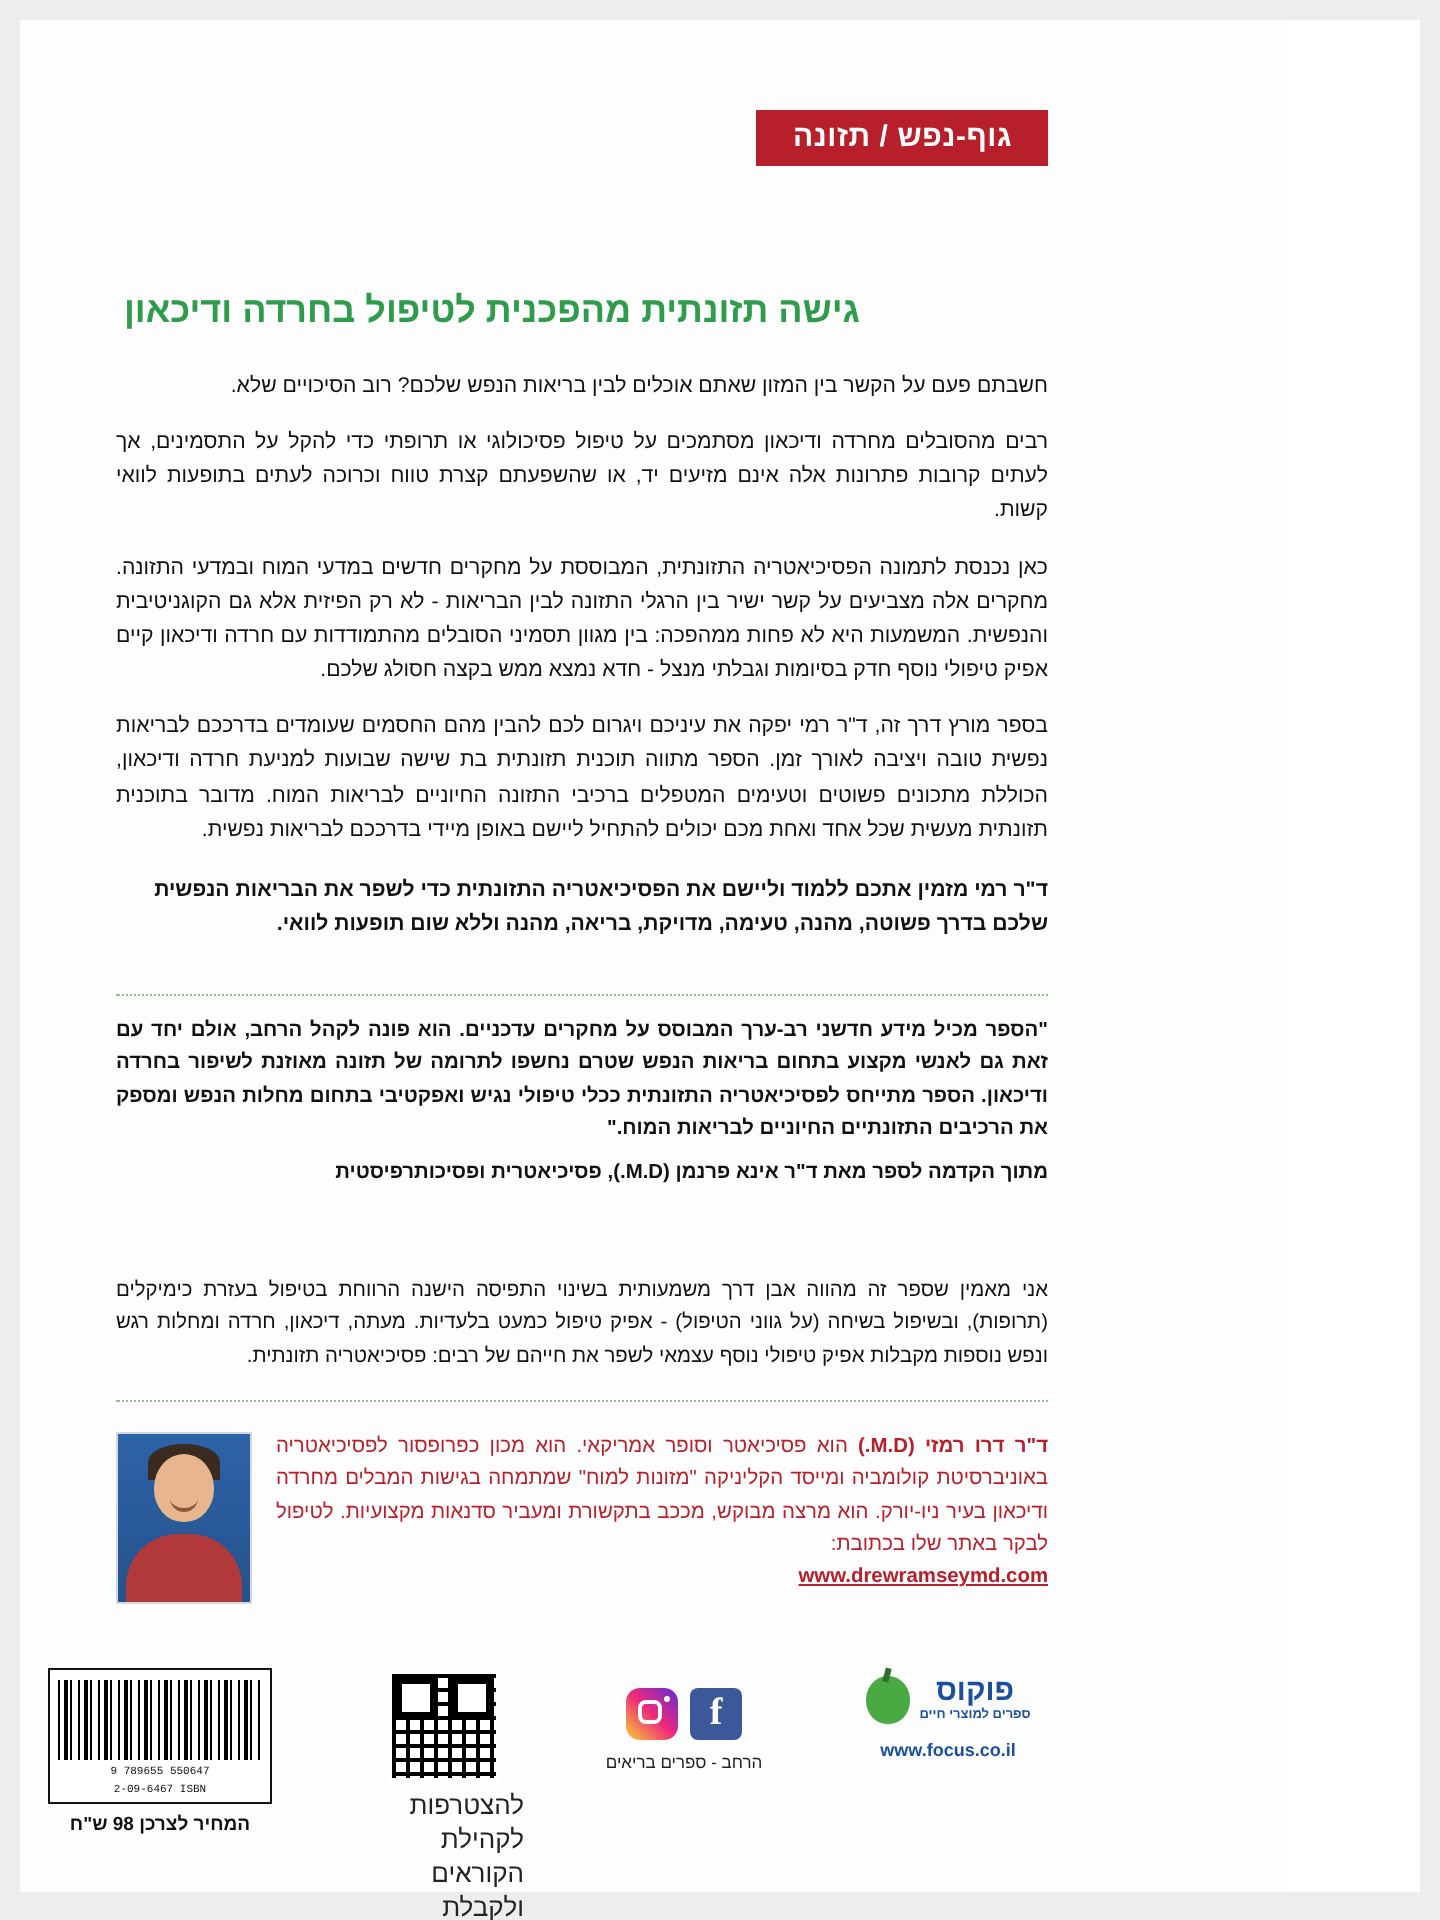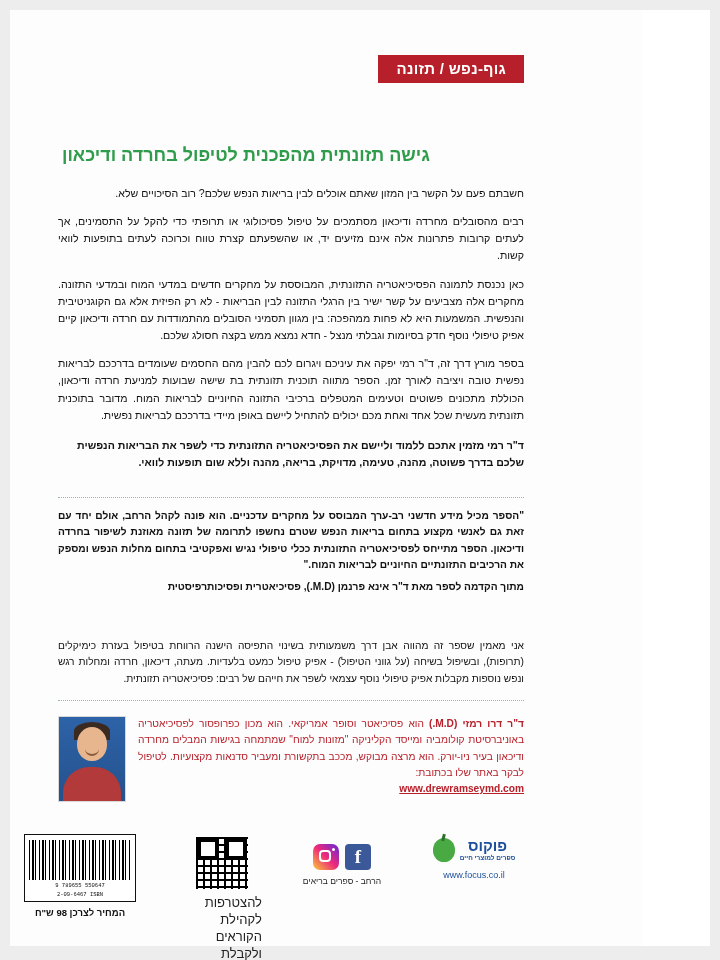--- a/index.html
+++ b/index.html
@@ -253,21 +253,21 @@
   }
   .pub-logo .psub {
     color: #1b4f9c;
     font-size: 6.5px;
     font-weight: bold;
   }
   .pub-logo .purl {
     margin-top: 8px;
     color: #1b4f9c;
     font-size: 9px;
-    font-weight: normal;
+    font-weight: bold;
   }
 
   
   .social {
     right: 128px;
     top: 10px;
     width: 108px;
   }
   .social .icons {
     display: flex;

